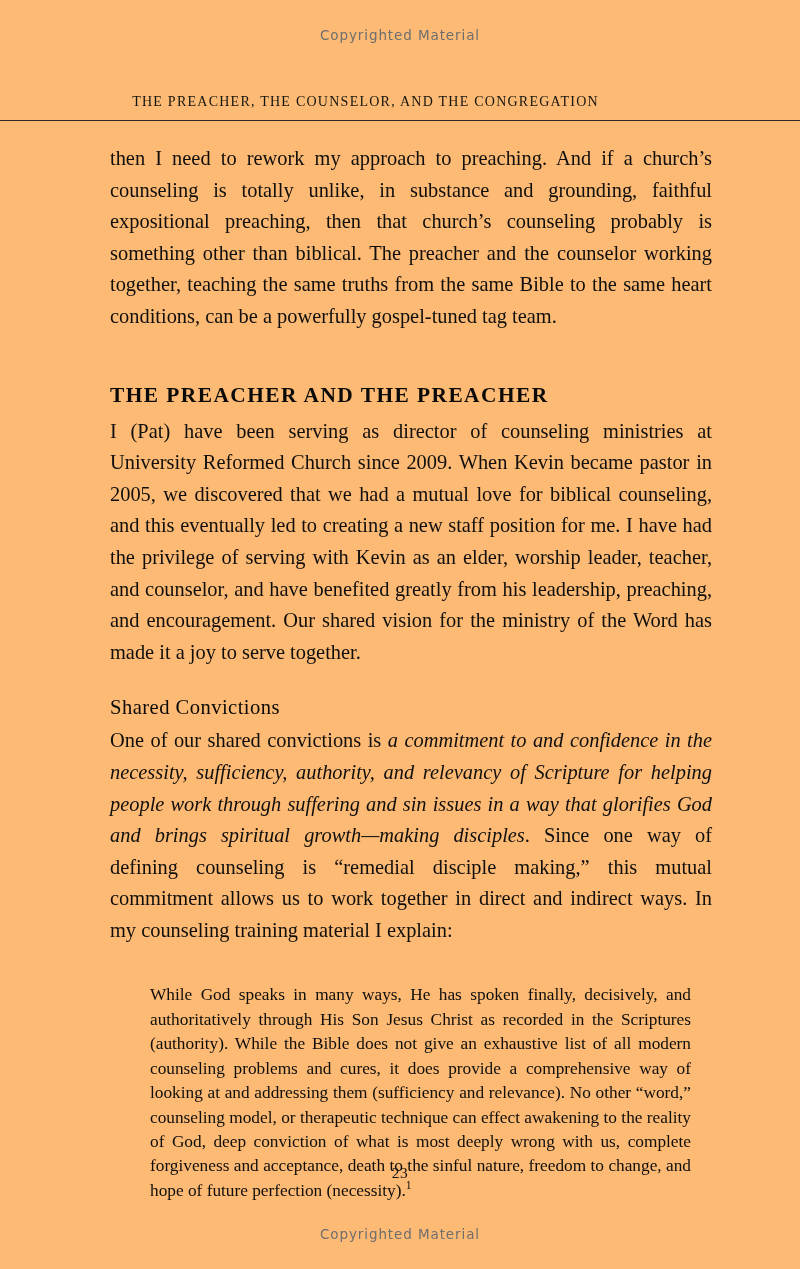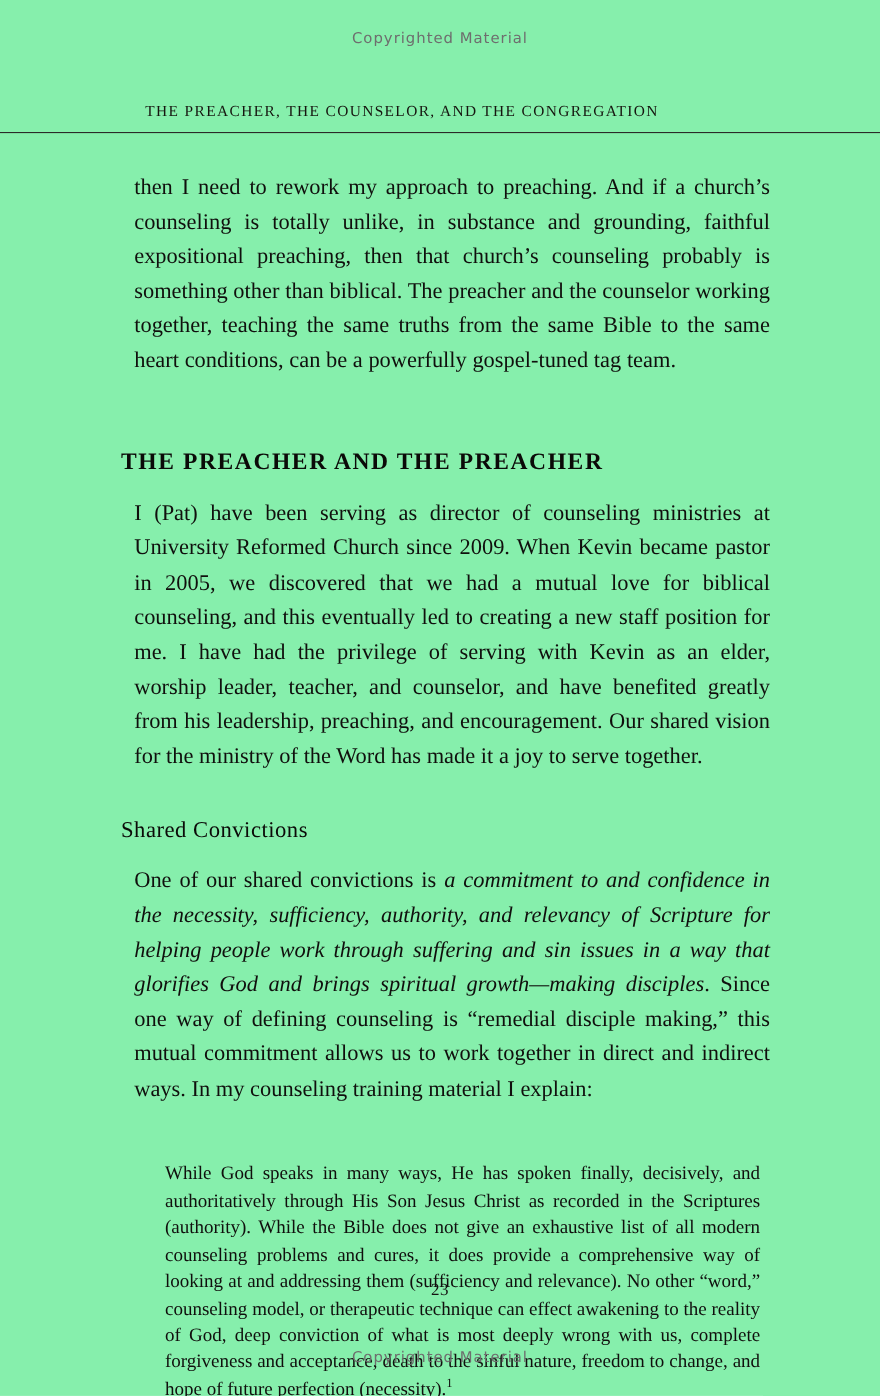--- a/index.html
+++ b/index.html
@@ -4,21 +4,21 @@
 <style>
   html, body {
     margin: 0;
     padding: 0;
     background: #ffffff;
   }
   .page {
     position: relative;
     width: 800px;
     height: 1269px;
-    background: #86efac;
+    background: #fdba74;
     overflow: hidden;
     font-family: "Liberation Serif", "DejaVu Serif", serif;
     color: #100f0d;
   }
 
   
   .watermark {
     position: absolute;
     left: 0;
     width: 800px;
@@ -56,21 +56,21 @@
 
   
   .column {
     position: absolute;
     left: 110px;
     top: 143px;
     width: 602px;
   }
 
   p.body-para {
-    margin: 12px;
+    margin: 0;
     font-size: 20.4px;
     line-height: 31.6px;
     text-align: justify;
     text-justify: inter-word;
     -webkit-hyphens: none;
     hyphens: none;
     color: #100f0d;
   }
 
   .section-heading {

